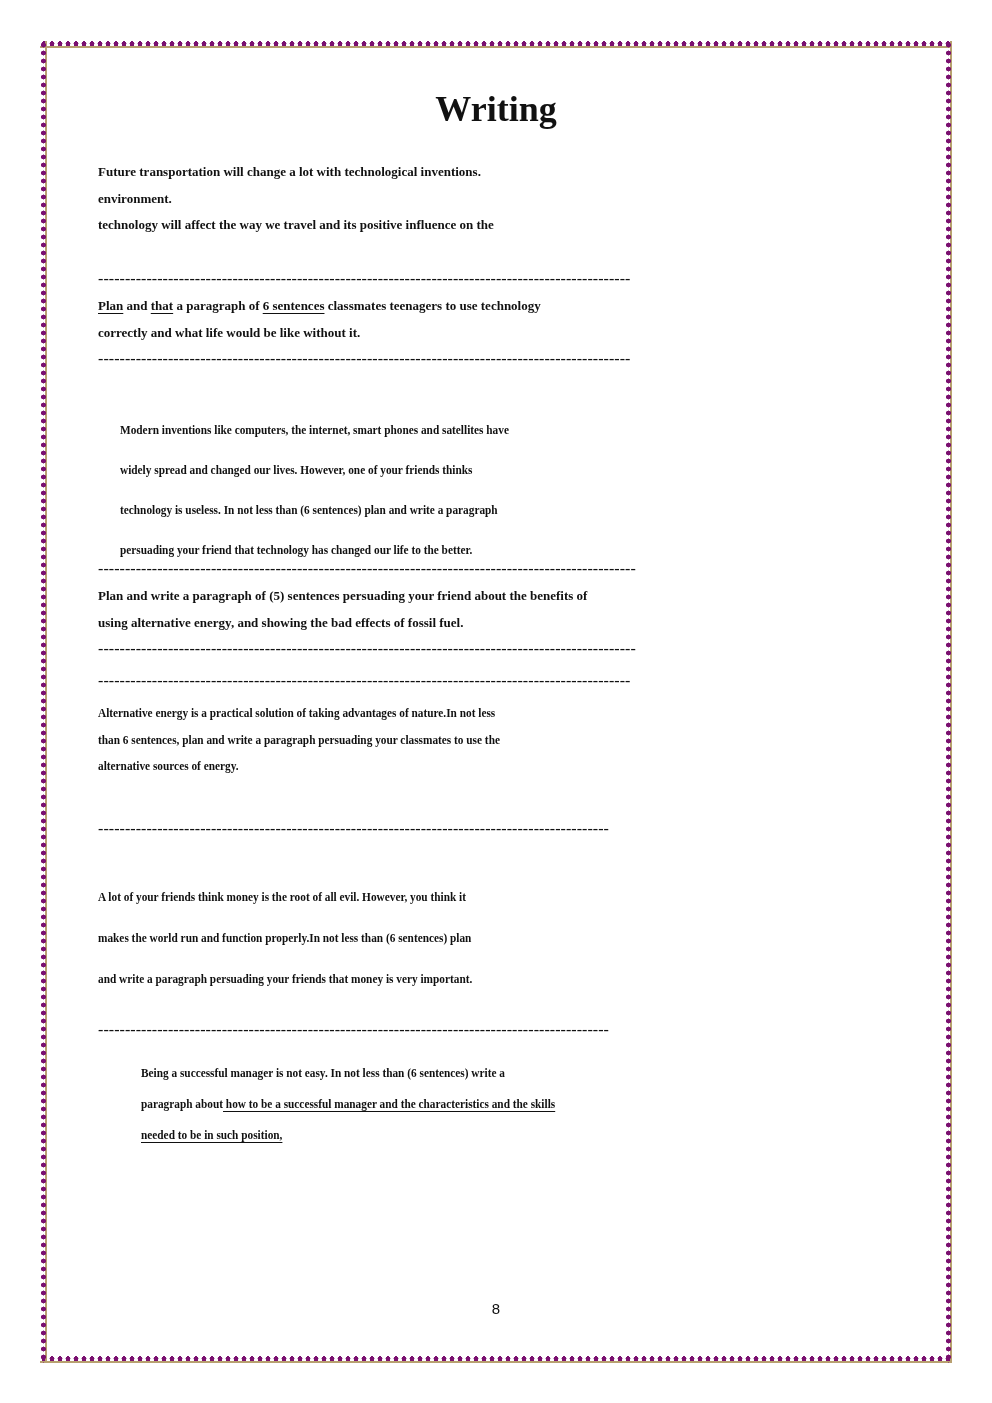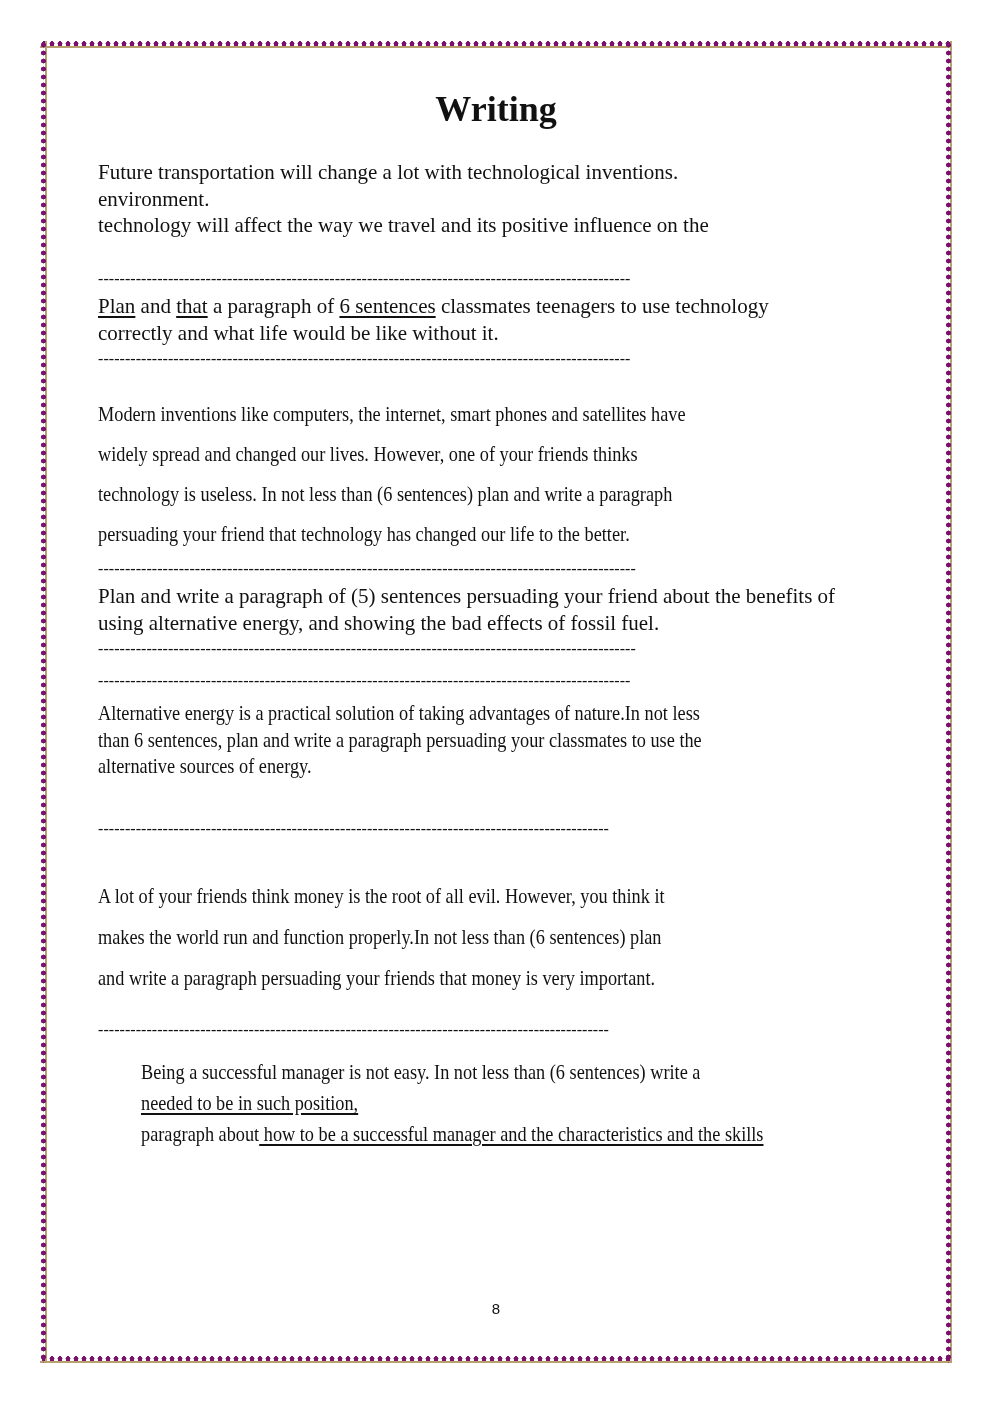--- a/index.html
+++ b/index.html
@@ -18,21 +18,21 @@
     background-image:
       radial-gradient(circle at 50% 50%, #7a1070 0 2.4px, transparent 2.6px),
       linear-gradient(to right, transparent 0 5px, #b8a070 5px 7px);
     background-size: 7px 8px; background-repeat: repeat-y; }
   .border-left { left: 40px; }
   .border-right { left: 945px; }
 
   .title { position: absolute; top: 88px; left: 0; width: 100%; text-align: center;
            font-weight: bold; font-size: 36px; }
 
-  .block { position: absolute; left: 98px; font-size: 21px; line-height: 26.5px; white-space: nowrap; }
+  .block { position: absolute; left: 98px; font-size: 13px; line-height: 26.5px; white-space: nowrap; font-weight: bold; }
   .line { display: block; }
   .u { text-decoration: underline; text-underline-offset: 3px; }
   .dash { position: absolute; left: 98px; font-size: 16px; letter-spacing: 0.05px; white-space: nowrap; }
   .cond { display: inline-block; transform-origin: left center; }
 
   .page-number { position: absolute; top: 1300px; left: 0; width: 100%; text-align: center;
                  font-family: "Liberation Sans", "DejaVu Sans", sans-serif; font-size: 15px; }
 </style>
 </head>
 <body>
@@ -50,21 +50,21 @@
   <span class="line">technology will affect the way we travel and its positive influence on the</span>
 </div>
 <div class="dash" style="top:270px;">---------------------------------------------------------------------------------------------------</div>
 
 <div class="block" style="top:293px;">
   <span class="line"><span class="u">Plan</span><span> and </span><span class="u">that</span><span> a paragraph of </span><span class="u">6 sentences</span><span> classmates teenagers to use technology</span></span>
   <span class="line">correctly and what life would be like without it.</span>
 </div>
 <div class="dash" style="top:350px;">---------------------------------------------------------------------------------------------------</div>
 
-<div class="block" style="top:394px; line-height:40px;">
+<div class="block" style="top:410px; line-height:40px;margin-left:22px;">
   <span class="line"><span class="cond" style="transform:scaleX(0.87);">Modern inventions like computers, the internet, smart phones and satellites have</span></span>
   <span class="line"><span class="cond" style="transform:scaleX(0.87);">widely spread and changed our lives. However, one of your friends thinks</span></span>
   <span class="line"><span class="cond" style="transform:scaleX(0.87);">technology is useless. In not less than (6 sentences) plan and write a paragraph</span></span>
   <span class="line"><span class="cond" style="transform:scaleX(0.87);">persuading your friend that technology has changed our life to the better.</span></span>
 </div>
 <div class="dash" style="top:560px;">----------------------------------------------------------------------------------------------------</div>
 
 <div class="block" style="top:583px;">
   <span class="line">Plan and write a paragraph of (5) sentences persuading your friend about the benefits of</span>
   <span class="line">using alternative energy, and showing the bad effects of fossil fuel.</span>
@@ -81,17 +81,17 @@
 
 <div class="block" style="top:876px; line-height:41px;">
   <span class="line"><span class="cond" style="transform:scaleX(0.87);">A lot of your friends think money is the root of all evil. However, you think it</span></span>
   <span class="line"><span class="cond" style="transform:scaleX(0.87);">makes the world run and function properly.In not less than (6 sentences) plan</span></span>
   <span class="line"><span class="cond" style="transform:scaleX(0.87);">and write a paragraph persuading your friends that money is very important.</span></span>
 </div>
 <div class="dash" style="top:1021px;">-----------------------------------------------------------------------------------------------</div>
 
 <div class="block" style="top:1057px; line-height:31px;margin-left:43px;">
   <span class="line"><span class="cond" style="transform:scaleX(0.87);">Being a successful manager is not easy. In not less than (6 sentences) write a</span></span>
+  <span class="line"><span class="cond" style="transform:scaleX(0.87);"><span>paragraph about</span><span class="u"> how to be a successful manager and the characteristics and the skills</span></span></span>
   <span class="line"><span class="cond u" style="transform:scaleX(0.87);">needed to be in such position,</span></span>
-  <span class="line"><span class="cond" style="transform:scaleX(0.87);"><span>paragraph about</span><span class="u"> how to be a successful manager and the characteristics and the skills</span></span></span>
 </div>
 
 <div class="page-number">8</div>
 
 </body></html>

